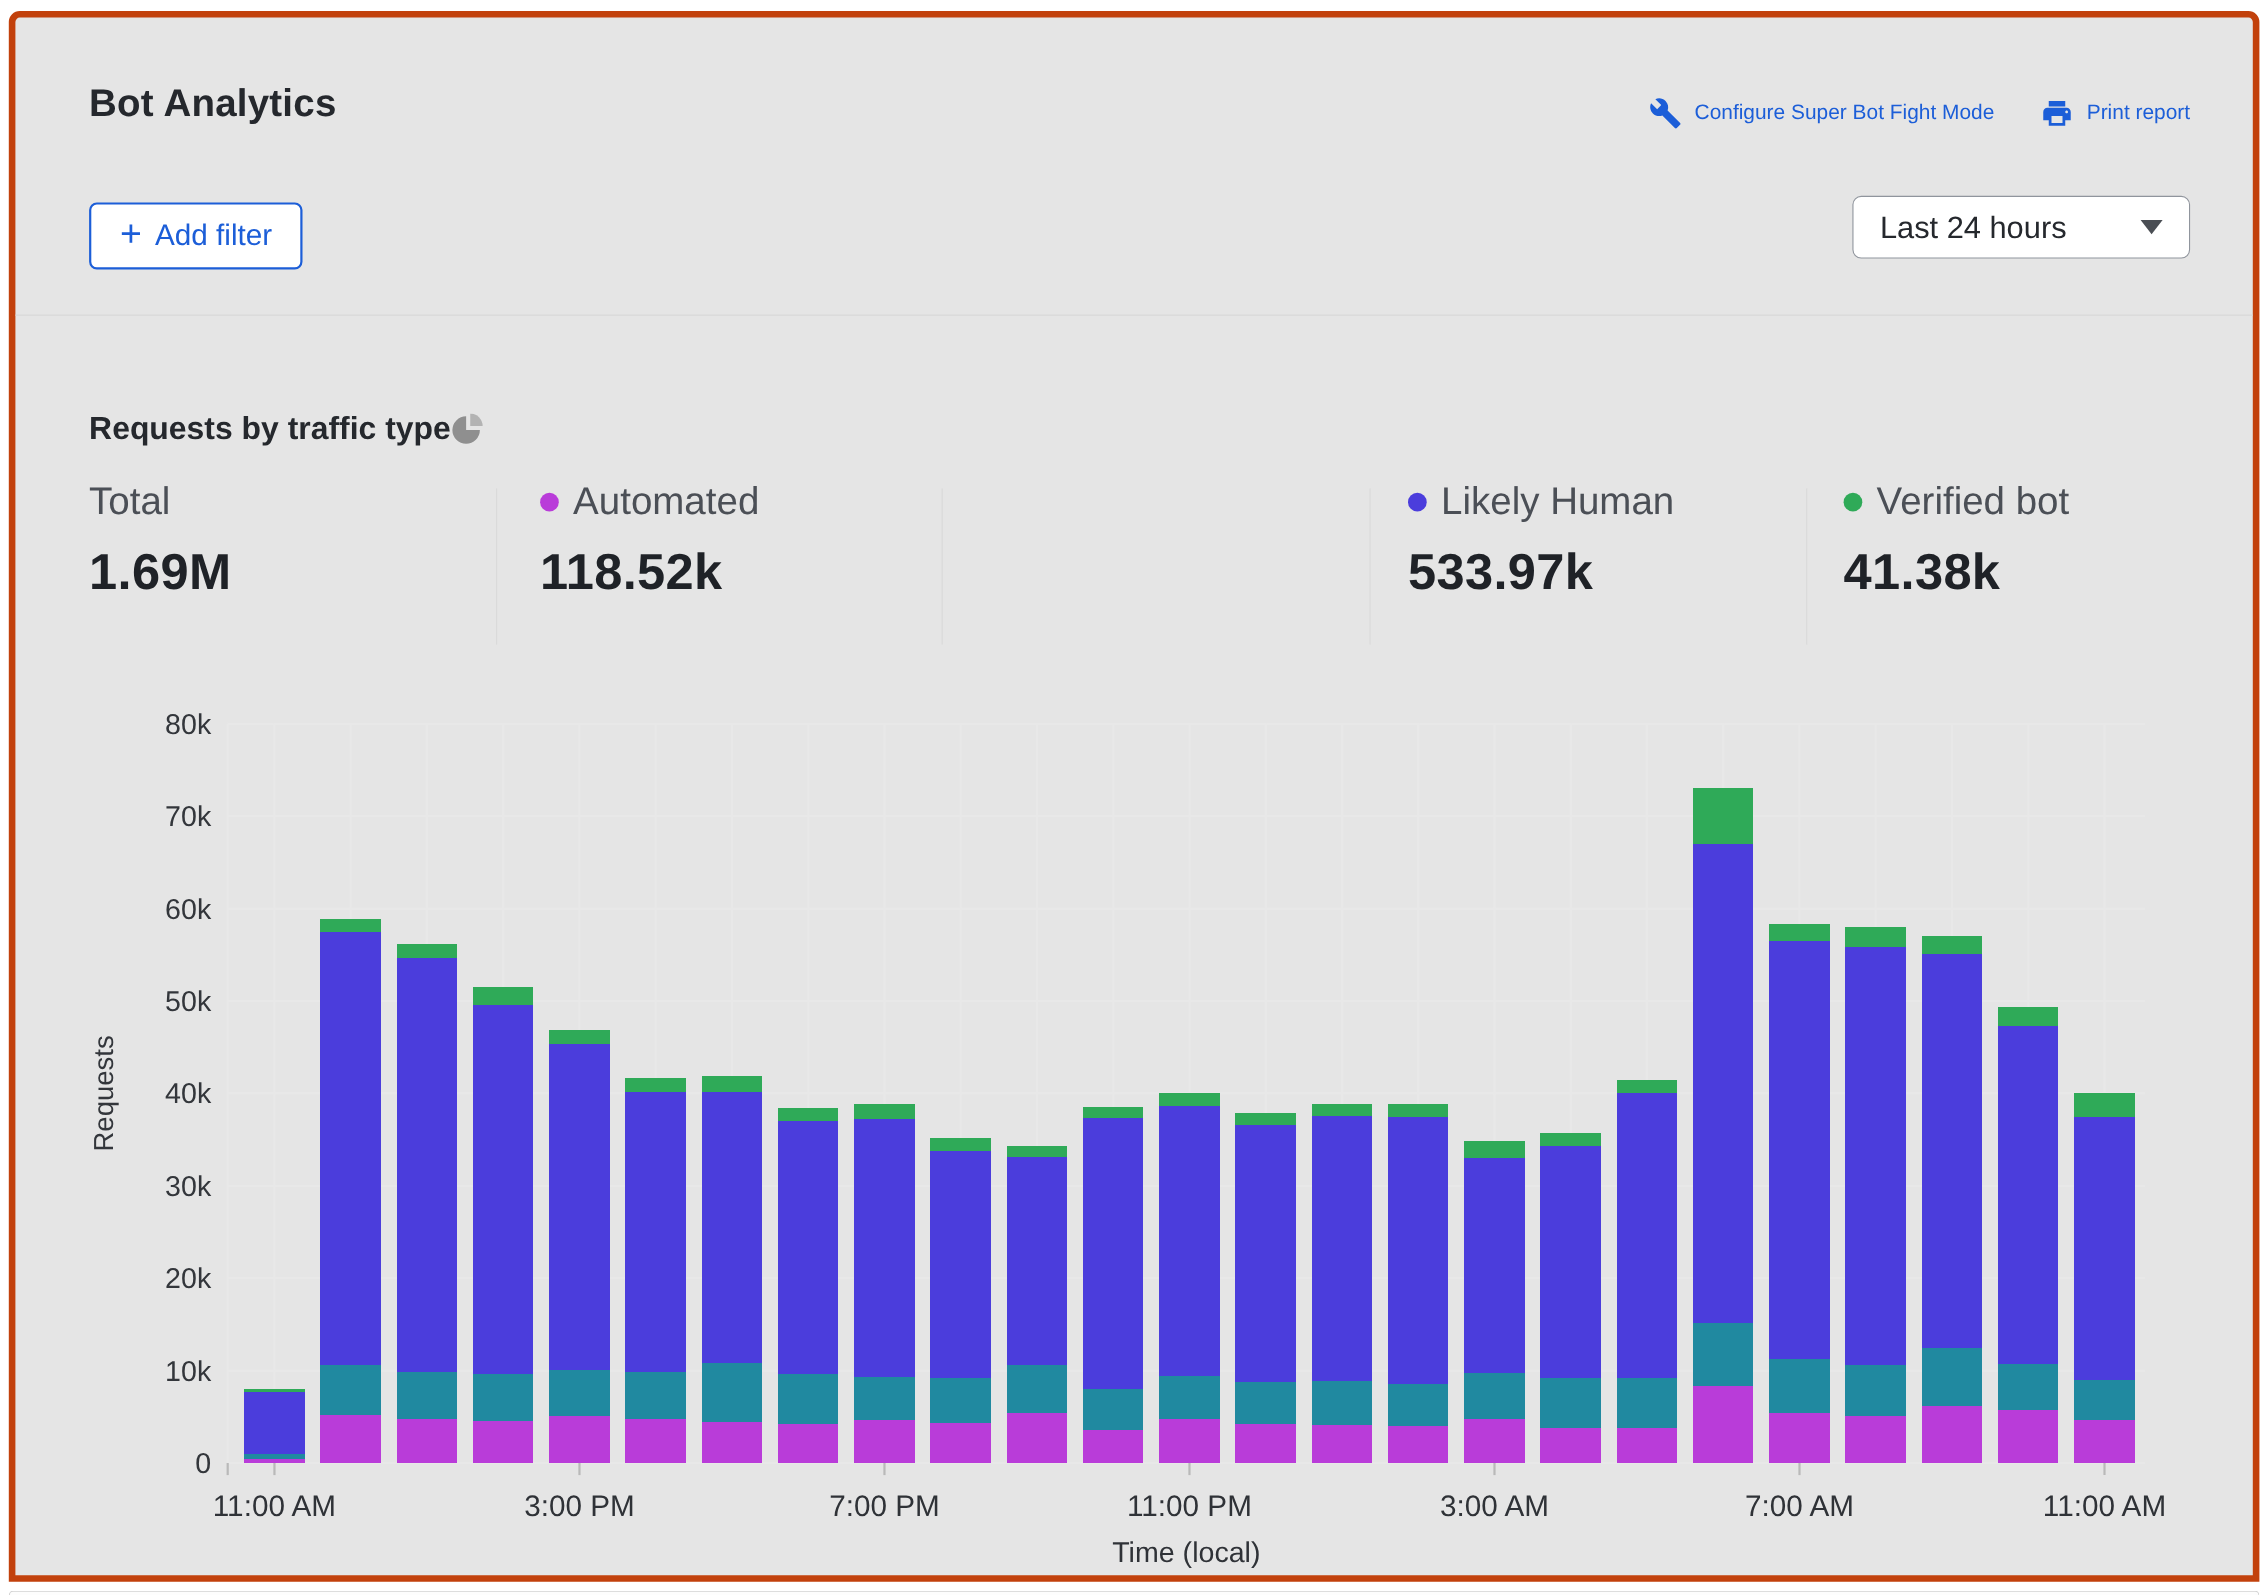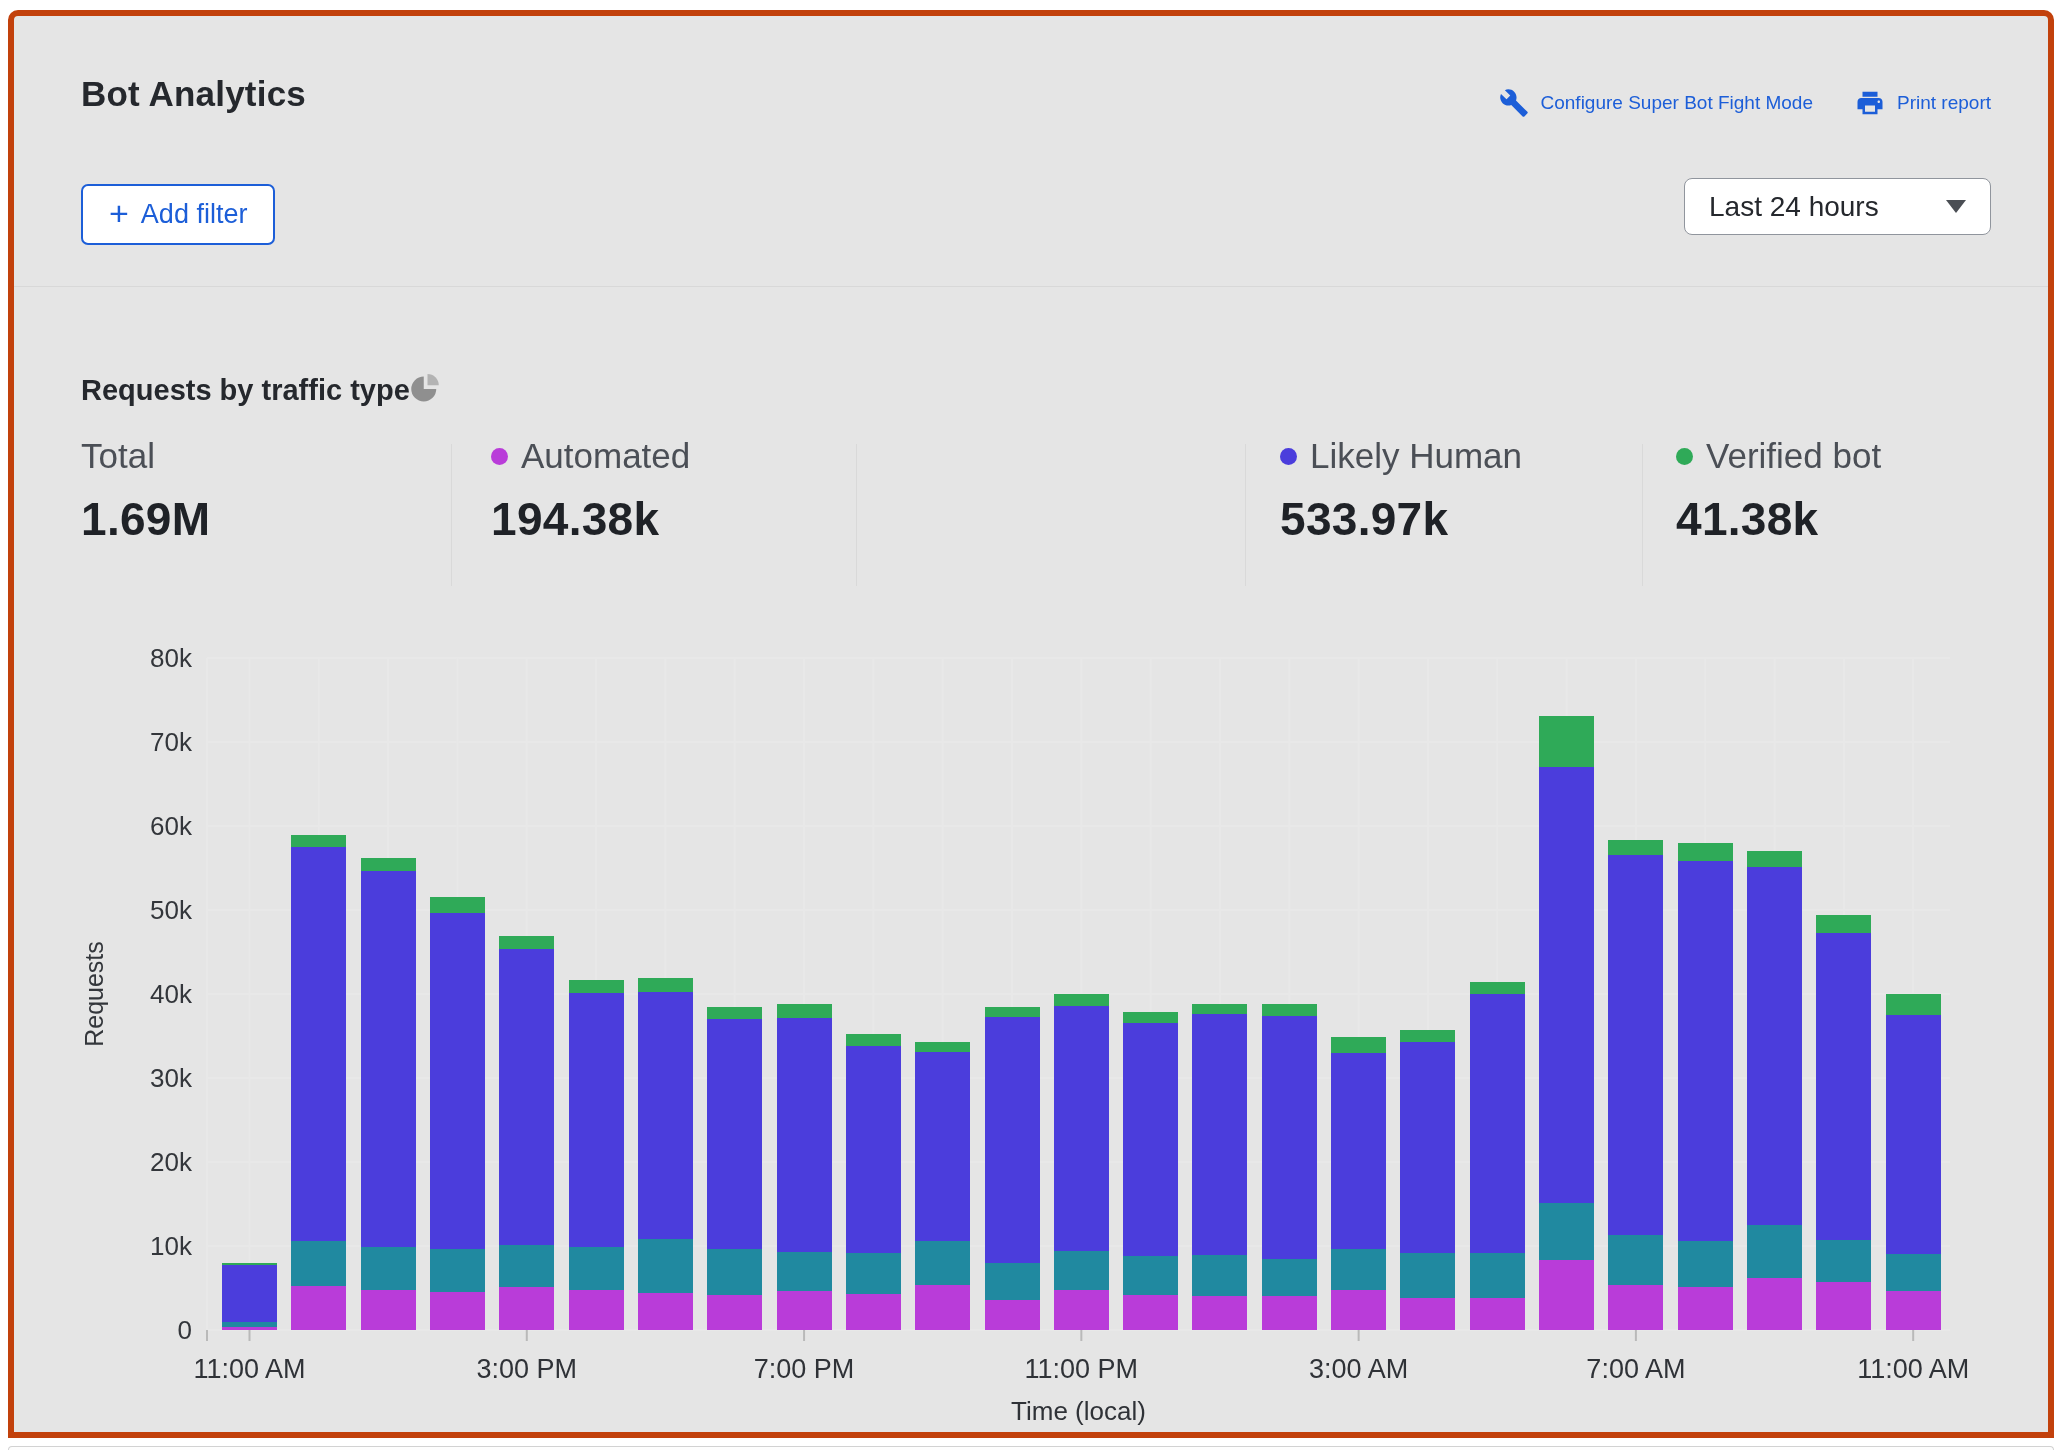--- a/index.html
+++ b/index.html
@@ -30,21 +30,21 @@
     border-radius:7px; color:#1c5ed8; font-size:27px; cursor:pointer;
     font-family:"Liberation Sans", sans-serif; }
   .add-filter-btn .plus { font-size:34px; font-weight:400; line-height:1; margin-top:-3px; }
 
   .time-select { position:absolute; right:57px; top:162px; width:307px; height:57px;
     border:1px solid #90959d; border-radius:8px; background:#fff; display:flex;
     align-items:center; padding:0 24px; font-size:28px; color:#25282d; cursor:pointer; }
   .time-select .caret { margin-left:auto; width:0; height:0; border-left:10px solid transparent;
     border-right:10px solid transparent; border-top:13px solid #4a4e54; }
 
-  .section-heading { position:absolute; left:67px; top:358px; display:flex; align-items:flex-start; gap:0; }
+  .section-heading { position:absolute; left:67px; top:358px; display:flex; align-items:center; gap:0; }
   .section-heading h2 { font-size:29px; font-weight:700; color:#25282d; }
   .section-heading svg { width:30px; height:30px; }
 
   .stats-row { position:absolute; left:0; top:420px; right:0; height:150px; }
   .stat-col { position:absolute; top:0; }
   .stat-label { display:flex; align-items:center; gap:13px; font-size:35px; color:#4b4f56;text-align:center; }
   .stat-dot { width:17px; height:17px; border-radius:50%; flex:0 0 auto; }
   .stat-value { margin-top:16px; font-size:46px; font-weight:700; color:#1f2227; letter-spacing:.3px; }
   .stat-divider { position:absolute; top:8px; height:142px; width:1px; background:#d9d9d9; }
 
@@ -99,21 +99,21 @@
           <span>Total</span>
         </div>
       <div class="stat-value">1.69M</div>
     </div>
     <div class="stat-divider" style="left:437px"></div>
     <div class="stat-col" style="left:477px">
       <div class="stat-label">
           <span class="stat-dot" style="background: rgb(185, 60, 217);"></span>
           <span>Automated</span>
         </div>
-      <div class="stat-value">194.38k</div>
+      <div class="stat-value">118.52k</div>
     </div>
     <div class="stat-divider" style="left:842px"></div>
     <div class="stat-divider" style="left:1231px"></div>
     <div class="stat-col" style="left:1266px">
       <div class="stat-label">
           <span class="stat-dot" style="background: rgb(75, 61, 220);"></span>
           <span>Likely Human</span>
         </div>
       <div class="stat-value">533.97k</div>
     </div>

